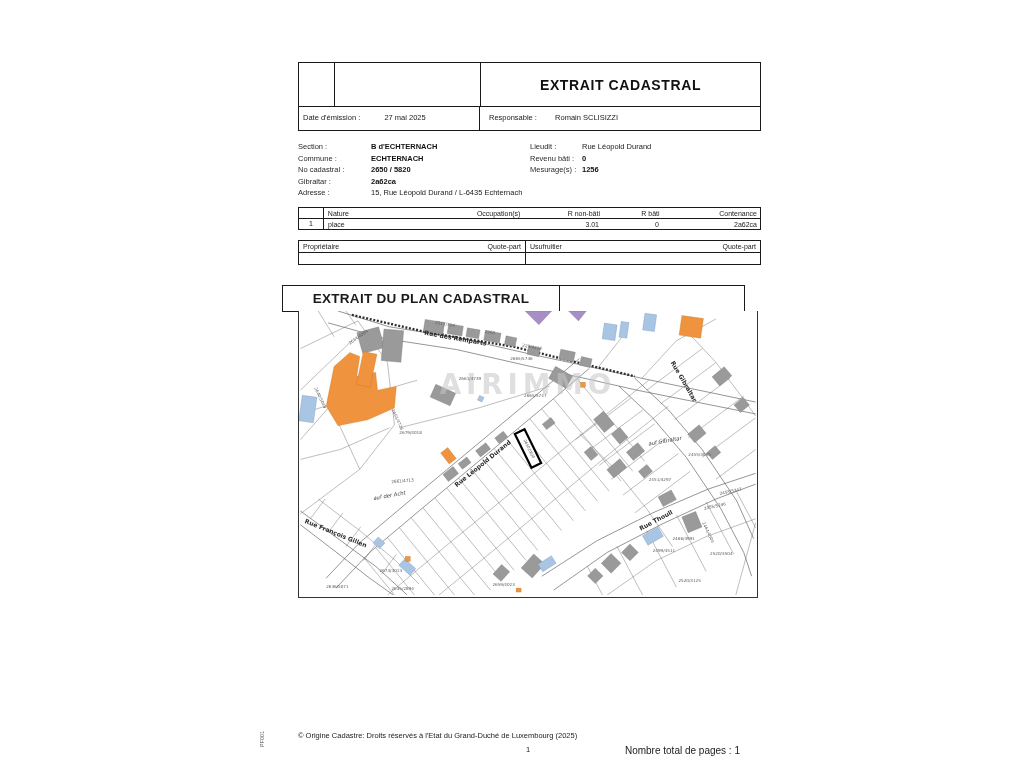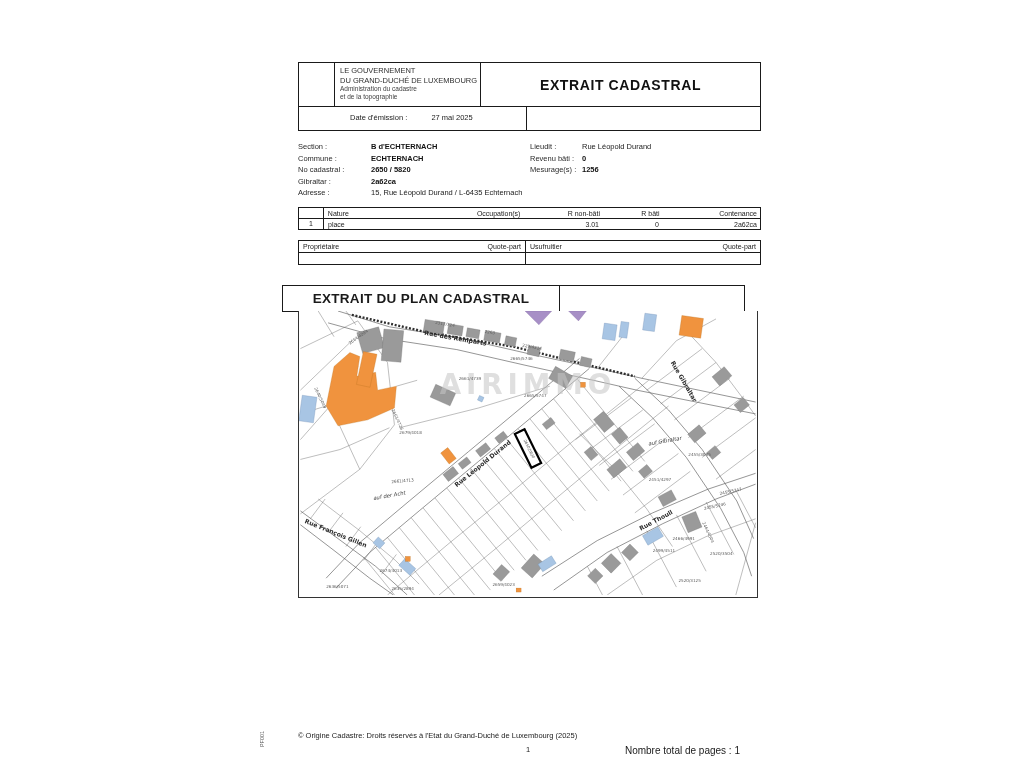--- a/index.html
+++ b/index.html
@@ -10,21 +10,21 @@
   
   .hdr{left:298px;top:62px;width:461px;height:67px;border:1px solid #1a1a1a;}
   .hdr-row1{display:flex;height:43px;border-bottom:1px solid #1a1a1a;}
   .hdr-left{width:181px;border-right:1px solid #1a1a1a;position:relative;}
   .hdr-vline{position:absolute;left:35px;top:0;bottom:0;border-left:1px solid #1a1a1a;}
   .gov{position:absolute;left:41px;top:3px;}
   .gov-l{font-size:7.5px;line-height:9.5px;color:#2e2e2e;}
   .gov-s{font-size:6.5px;line-height:8px;color:#3d3d3d;}
   .hdr-title{flex:1;display:flex;align-items:center;justify-content:center;
              font-size:14px;font-weight:bold;letter-spacing:.6px;color:#111;}
-  .hdr-row2{display:flex;height:23px;font-size:7.5px;margin-left:47px;}
+  .hdr-row2{display:flex;height:23px;font-size:7.5px;}
   .hdr2-left{width:181px;border-right:1px solid #1a1a1a;padding:6px 0 0 4px;box-sizing:border-box;}
   .hdr2-right{flex:1;padding:6px 0 0 9px;box-sizing:border-box;}
   .val-gap{display:inline-block;margin-left:22px;}
   .val-gap2{display:inline-block;margin-left:16px;}
 
   
   .details{left:298px;top:141px;width:461px;height:58px;font-size:7.5px;line-height:11.6px;}
   .d-row{white-space:nowrap;}
   .d-lab{display:inline-block;width:73px;color:#2a2a2a;}
   .d-val-b{font-weight:bold;color:#111;}
@@ -85,33 +85,31 @@
 </style>
 </head>
 <body>
 
 <div class="page">
 
   <div class="abs hdr">
     <div class="hdr-row1">
       <div class="hdr-left">
         <div class="hdr-vline"></div>
-        <div class="gov">
-          <div class="gov-l">LE GOUVERNEMENT</div>
-          <div class="gov-l">DU GRAND-DUCHÉ DE LUXEMBOURG</div>
-          <div class="gov-s">Administration du cadastre</div>
-          <div class="gov-s">et de la topographie</div>
-        </div>
       </div>
       <div class="hdr-title">EXTRAIT CADASTRAL</div>
     </div>
     <div class="hdr-row2">
       <div class="hdr2-left">
         <span>Date d'émission :</span>
         <span class="val-gap">27 mai 2025</span>
+      </div>
+      <div class="hdr2-right">
+        <span>Responsable :</span>
+        <span class="val-gap2">Romain SCLISIZZI</span>
       </div>
     </div>
   </div>
 
   <div class="abs details">
     <div class="d-row"><span class="d-lab">Section :</span><span class="d-val-b">B d'ECHTERNACH</span></div>
     <div class="d-row"><span class="d-lab">Commune :</span><span class="d-val-b">ECHTERNACH</span></div>
     <div class="d-row"><span class="d-lab">No cadastral :</span><span class="d-val-b">2650 / 5820</span></div>
     <div class="d-row"><span class="d-lab">Gibraltar :</span><span class="d-val-b">2a62ca</span></div>
     <div class="d-row"><span class="d-lab">Adresse :</span><span>15, Rue Léopold Durand / L-6435 Echternach</span></div>

